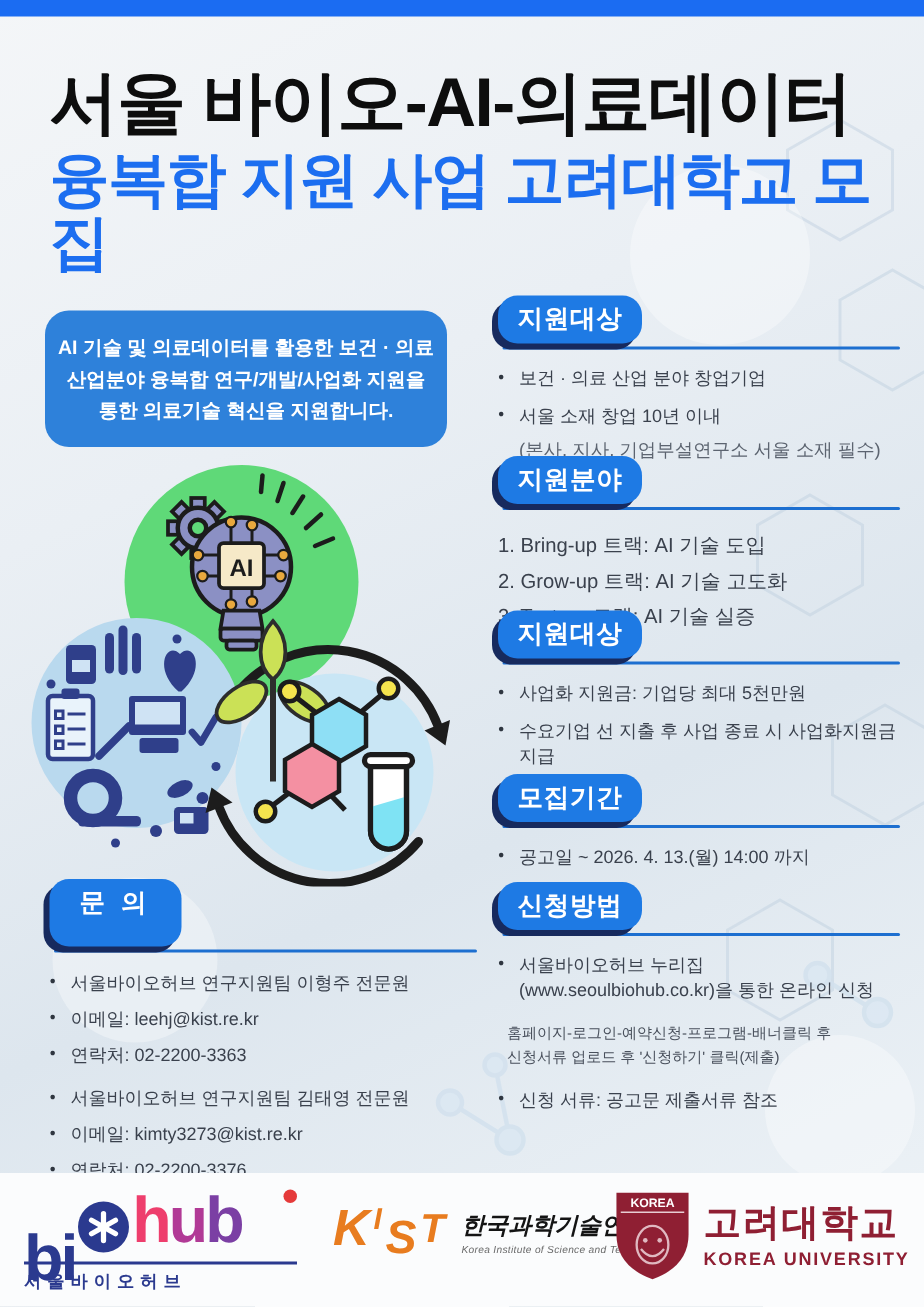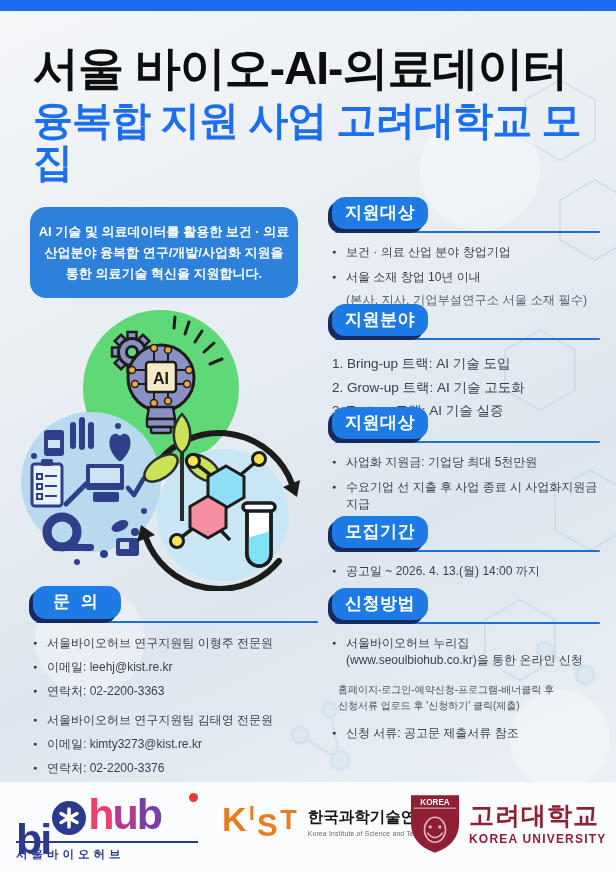--- a/index.html
+++ b/index.html
@@ -26,21 +26,21 @@
   .illustration{position:absolute;left:14px;top:306px;}
 
   .sec{position:absolute;left:332px;width:268px;}
   .sec-head{position:relative;padding-bottom:4px;}
   .sec-rule{position:absolute;left:3px;right:0;bottom:0;height:2.5px;background:#1d6fd0;border-radius:2px;}
   .badge{
     position:relative;z-index:1;display:inline-block;background:#1e7ae4;color:#fff;
     font-size:17px;font-weight:700;letter-spacing:.5px;padding:4px 13px 5px;
     border-radius:13px;box-shadow:-4px 4px 0 #172a5e;
   }
-  .badge.wide{padding:4px 20px 6px;letter-spacing:3px;}
+  .badge.wide{padding:4px 20px 18px;letter-spacing:3px;}
 
   ul.bullets{list-style:none;margin:11px 0 0;padding:0;font-size:12px;color:#3a414d;}
   ul.bullets li{position:relative;padding-left:14px;margin-bottom:8px;line-height:1.42;}
   ul.bullets li::before{content:"●";position:absolute;left:0;top:3px;font-size:7px;color:#2f3640;}
   .subnote{font-size:12.3px;color:#5c6470;margin:-2px 0 0 14px;line-height:1.4;}
 
   .numlist{margin-top:12px;font-size:13.5px;color:#3a414d;line-height:1.75;}
 
   .apply-note{margin:13px 0 0 6px;font-size:10px;color:#49505c;line-height:1.6;}
   .apply-gap{margin-top:15px;}
@@ -56,21 +56,21 @@
   .bh-bi{font-size:43px;font-weight:800;color:#2b3a8f;letter-spacing:-2px;position:relative;line-height:1;margin-top:48px;}
   .bh-idot{position:absolute;width:9px;height:9px;border-radius:50%;background:#e53a3a;top:1px;right:0;}
   .bh-o{width:34px;height:34px;border-radius:50%;background:#2b3a8f;margin:6px 2px 0;flex:0 0 auto;}
   .bh-hub{display:flex;line-height:1;margin-top:-2px;}
   .bh-h{font-size:43px;font-weight:800;color:#ee3e6d;letter-spacing:-2px;}
   .bh-u{font-size:43px;font-weight:800;color:#b13a96;letter-spacing:-2px;}
   .bh-b{font-size:43px;font-weight:800;color:#7b3fa4;letter-spacing:-2px;}
   .bh-line{height:2px;background:#2b3a8f;width:182px;margin:3px 0 4px;}
   .bh-sub{font-size:11.5px;font-weight:700;color:#2b3a8f;letter-spacing:4px;}
 
-  .logo-kist{position:absolute;left:222px;top:18px;display:flex;align-items:center;gap:12px;}
+  .logo-kist{position:absolute;left:222px;top:18px;display:flex;align-items:center;gap:12px;font-style:italic;}
   .kist-mark{color:#e87c1f;font-weight:700;letter-spacing:-1px;white-space:nowrap;}
   .k-K{font-size:34px;}
   .k-I{font-size:20px;vertical-align:11px;}
   .k-S{font-size:31px;vertical-align:-5px;}
   .k-T{font-size:27px;vertical-align:2px;}
   .kist-kr{font-size:15.5px;font-weight:800;color:#141414;letter-spacing:0;}
   .kist-en{font-size:6.8px;color:#6a6a6a;margin-top:2px;letter-spacing:.2px;}
 
   .logo-ku{position:absolute;left:410px;top:12px;display:flex;align-items:center;gap:9px;}
   .ku-kr{font-size:25px;font-weight:900;color:#8f1f33;letter-spacing:1px;line-height:1.1;}

